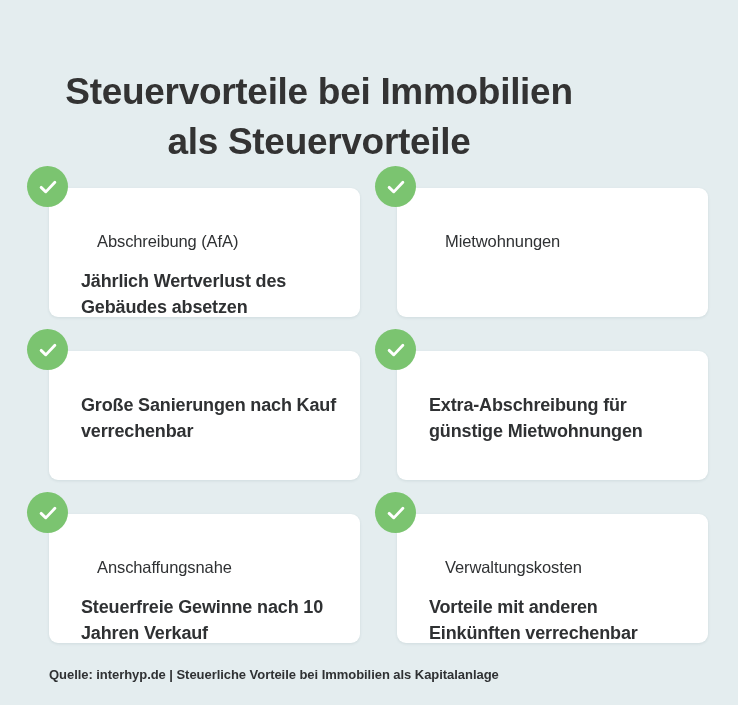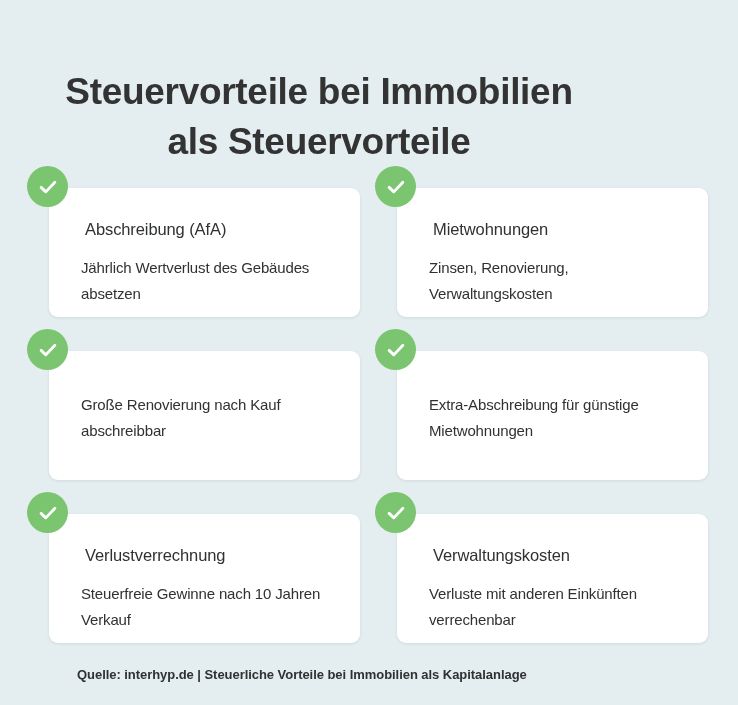--- a/index.html
+++ b/index.html
@@ -60,27 +60,27 @@
     box-sizing: border-box;
     padding: 26px 22px 0 32px;
   }
 
   .card-heading {
     font-size: 16.5px;
     line-height: 22px;
     font-weight: 400;
     color: #2f3133;
     letter-spacing: -0.1px;
-    margin: 4px;
+    margin: 16px;
   }
 
   .card-desc {
-    font-size: 15px;
+    font-size: 18px;
     line-height: 26px;
-    font-weight: 400;
+    font-weight: 700;
     color: #2f3133;
     letter-spacing: -0.15px;
     margin: 15px 0 0 0;
   }
 
   
   .badge {
     position: absolute;
     left: -22px;
     top: -22px;
@@ -101,21 +101,20 @@
   
   .source {
     position: absolute;
     left: 49px;
     top: 666px;
     font-size: 13px;
     line-height: 18px;
     font-weight: 600;
     color: #2f3133;
     letter-spacing: -0.05px;
-    margin-left: 28px;
   }
 </style>
 </head>
 <body>
 
 <div class="infographic">
 
   <h1 class="title">
     <span class="line">Steuervorteile bei Immobilien</span>
     <span class="line">als Steuervorteile</span>
@@ -133,58 +132,57 @@
       <p class="card-desc">Jährlich Wertverlust des Gebäudes absetzen</p>
     </div>
 
     <div class="card">
       <div class="badge">
         <svg viewBox="0 0 24 24" aria-hidden="true">
             <path d="M4.5 12.4 L9.6 17.3 L19.5 6.9" fill="none" stroke="#ffffff" stroke-width="3.1" stroke-linecap="round" stroke-linejoin="round"></path>
           </svg>
       </div>
       <p class="card-heading">Mietwohnungen</p>
-      <p class="card-desc">Zinsen, Renovierung, Verwaltungskosten</p>
     </div>
 
     <div class="card">
       <div class="badge">
         <svg viewBox="0 0 24 24" aria-hidden="true">
             <path d="M4.5 12.4 L9.6 17.3 L19.5 6.9" fill="none" stroke="#ffffff" stroke-width="3.1" stroke-linecap="round" stroke-linejoin="round"></path>
           </svg>
       </div>
-      <p class="card-desc">Große Renovierung nach Kauf abschreibbar</p>
+      <p class="card-desc">Große Sanierungen nach Kauf verrechenbar</p>
     </div>
 
     <div class="card">
       <div class="badge">
         <svg viewBox="0 0 24 24" aria-hidden="true">
             <path d="M4.5 12.4 L9.6 17.3 L19.5 6.9" fill="none" stroke="#ffffff" stroke-width="3.1" stroke-linecap="round" stroke-linejoin="round"></path>
           </svg>
       </div>
       <p class="card-desc">Extra-Abschreibung für günstige Mietwohnungen</p>
     </div>
 
     <div class="card">
       <div class="badge">
         <svg viewBox="0 0 24 24" aria-hidden="true">
             <path d="M4.5 12.4 L9.6 17.3 L19.5 6.9" fill="none" stroke="#ffffff" stroke-width="3.1" stroke-linecap="round" stroke-linejoin="round"></path>
           </svg>
       </div>
-      <p class="card-heading">Verlustverrechnung</p>
+      <p class="card-heading">Anschaffungsnahe</p>
       <p class="card-desc">Steuerfreie Gewinne nach 10 Jahren Verkauf</p>
     </div>
 
     <div class="card">
       <div class="badge">
         <svg viewBox="0 0 24 24" aria-hidden="true">
             <path d="M4.5 12.4 L9.6 17.3 L19.5 6.9" fill="none" stroke="#ffffff" stroke-width="3.1" stroke-linecap="round" stroke-linejoin="round"></path>
           </svg>
       </div>
       <p class="card-heading">Verwaltungskosten</p>
-      <p class="card-desc">Verluste mit anderen Einkünften verrechenbar</p>
+      <p class="card-desc">Vorteile mit anderen Einkünften verrechenbar</p>
     </div>
 
   </div>
 
   <div class="source">Quelle: interhyp.de | Steuerliche Vorteile bei Immobilien als Kapitalanlage</div>
 
 </div>
 
 </body></html>

